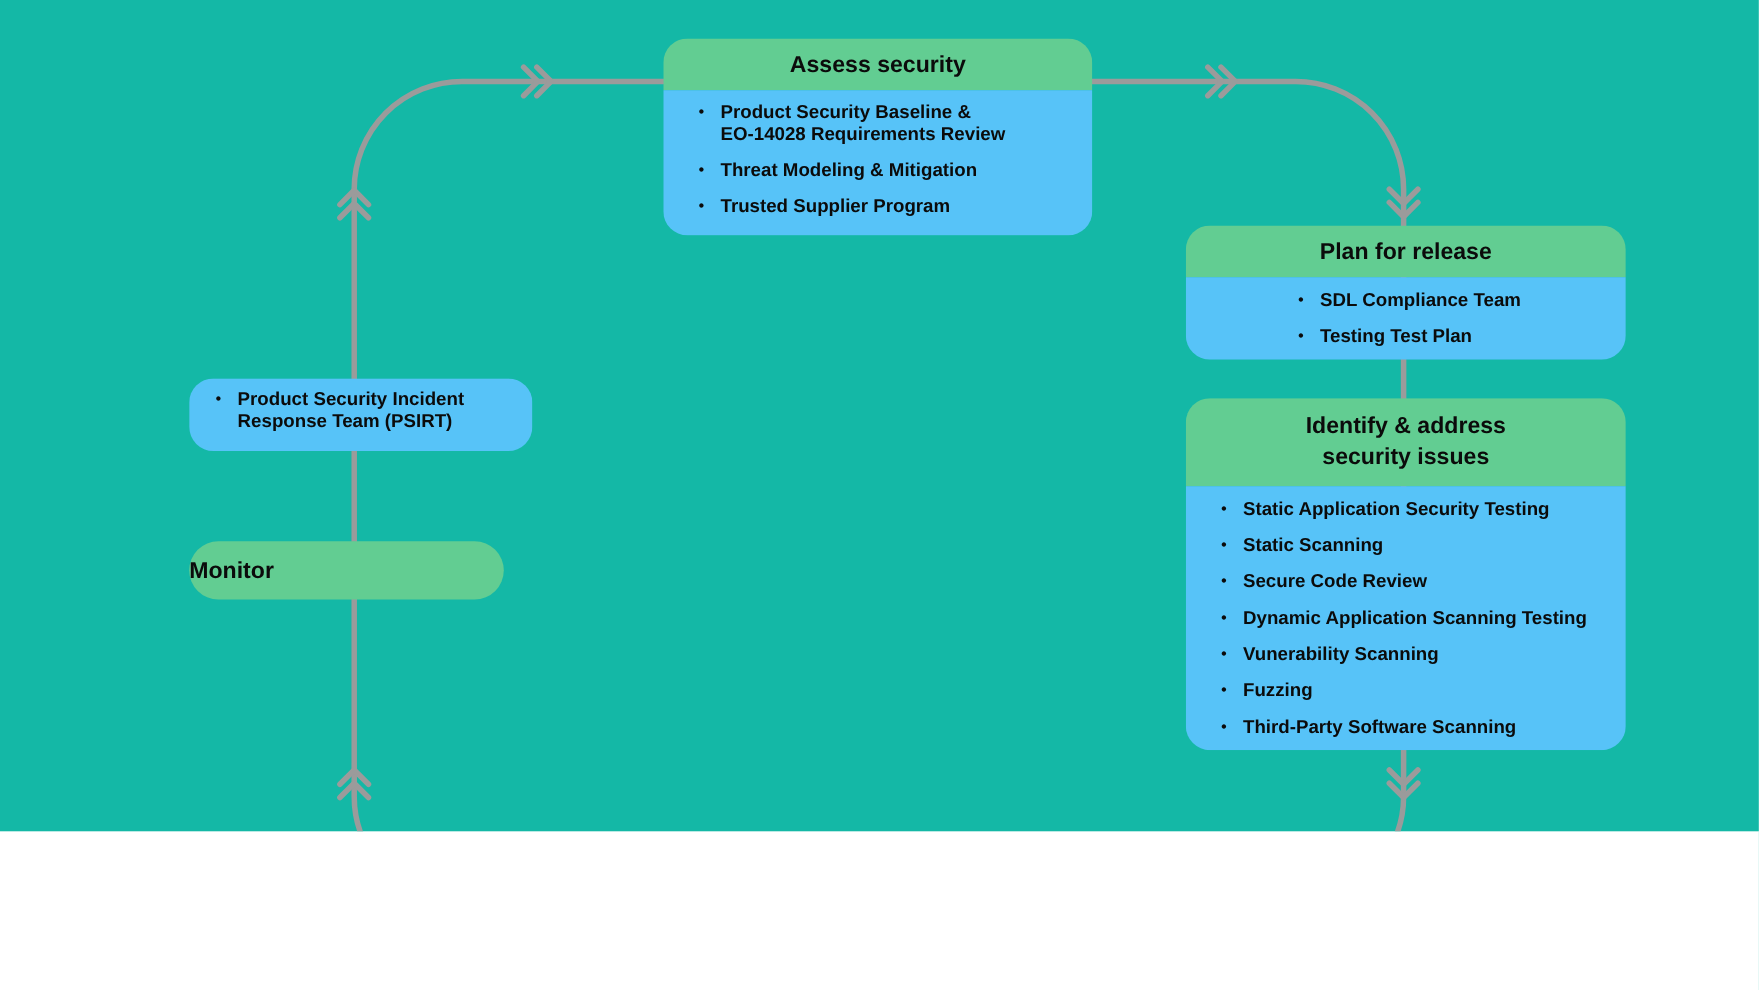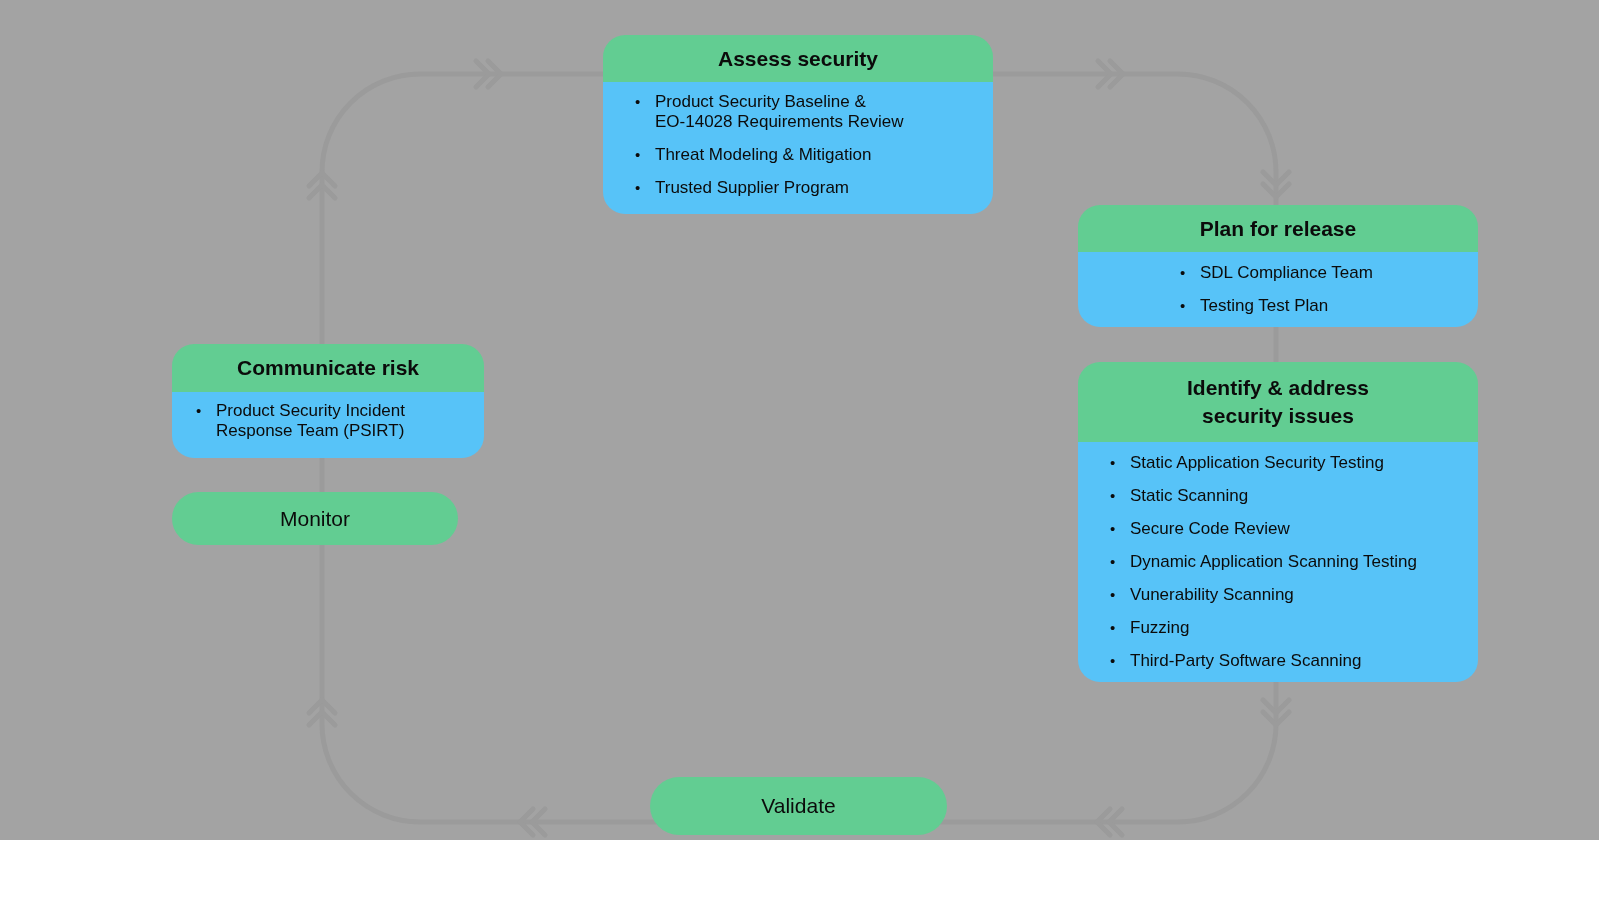--- a/index.html
+++ b/index.html
@@ -6,22 +6,22 @@
     --green: #62CD92;
     --blue: #57C3F8;
     --line: #9B9B9B;
     --text: #0B0B0B;
   }
   * { box-sizing: border-box; margin: 0; padding: 0; }
   html, body { background: #ffffff; }
   .canvas {
     position: relative;
     width: 1599px;
-    height: 840px;
-    background: #a3a3a3;
+    height: 756px;
+    background: #14b8a6;
     overflow: hidden;
     font-family: "Liberation Sans", sans-serif;
     color: var(--text);
   }
   svg.loop {
     position: absolute;
     left: 0; top: 0;
     width: 1599px; height: 900px;
     z-index: 0;
   }
@@ -66,29 +66,29 @@
     margin-top: 13px;
   }
   .body li:first-child { margin-top: 0; }
   .dot {
     flex: 0 0 auto;
     width: 8px;
     font-size: 15px;
     line-height: 20px;
     margin-right: 12px;
   }
-  .txt { white-space: pre-line; }
+  .txt { white-space: pre-line; font-weight: bold; }
   .pill {
     position: absolute;
     z-index: 1;
     background: var(--green);
     display: flex;
     align-items: center;
-    justify-content: center;
-    font-weight: 400;
+    justify-content: flex-start;
+    font-weight: 700;
     font-size: 21px;
   }
 </style>
 </head>
 <body>
 
 <div class="canvas">
 
   <svg class="loop" viewBox="0 0 1599 900" aria-hidden="true">
     <rect class="loop-rect" x="322" y="74" width="954" height="748" rx="98"></rect>
@@ -181,21 +181,20 @@
         <span class="txt">Fuzzing</span>
       </li>
       <li>
         <span class="dot">•</span>
         <span class="txt">Third-Party Software Scanning</span>
       </li>
     </ul>
   </div>
 
   <div class="node" style="left:172px; top:344px; width:312px;">
-    <div class="hdr" style="height:48px">Communicate risk</div>
     <ul class="body" style="height:66px; padding:9px 12px 0 24px;">
       <li>
         <span class="dot">•</span>
         <span class="txt">Product Security Incident
 Response Team (PSIRT)</span>
       </li>
     </ul>
   </div>
 
   <div class="pill" style="left:172px; top:492px; width:286px; height:53px; border-radius:27px;">

